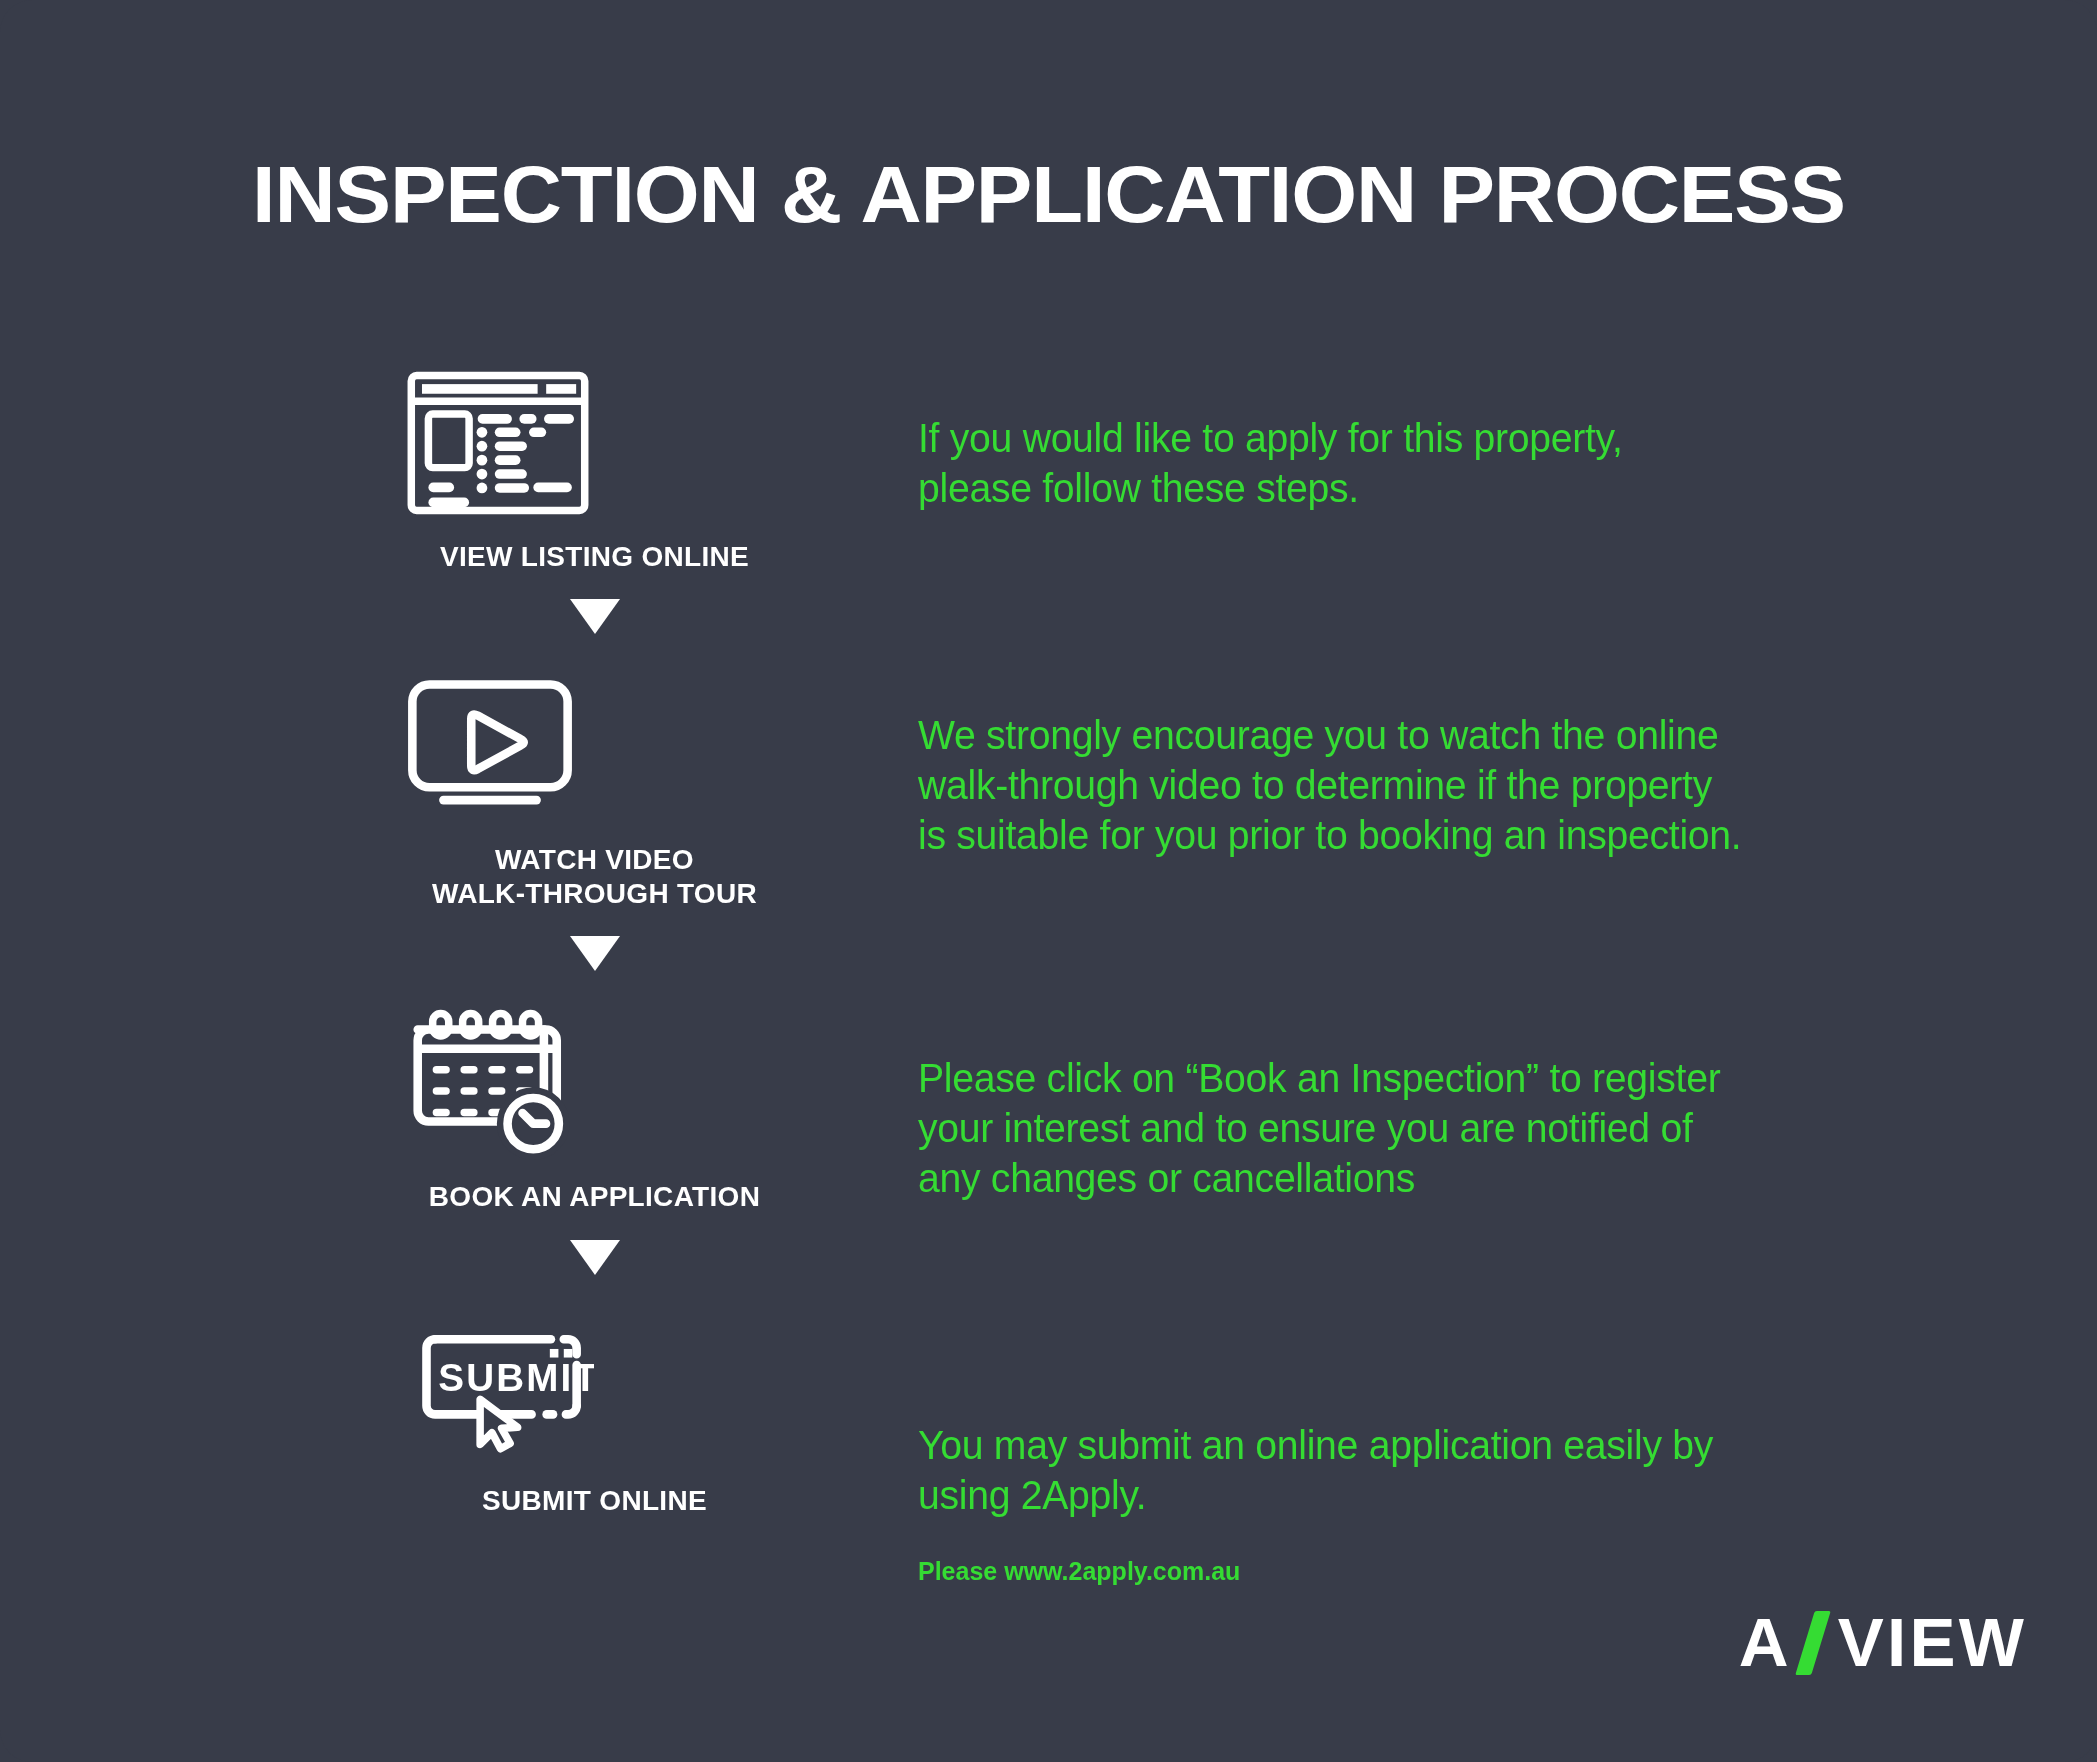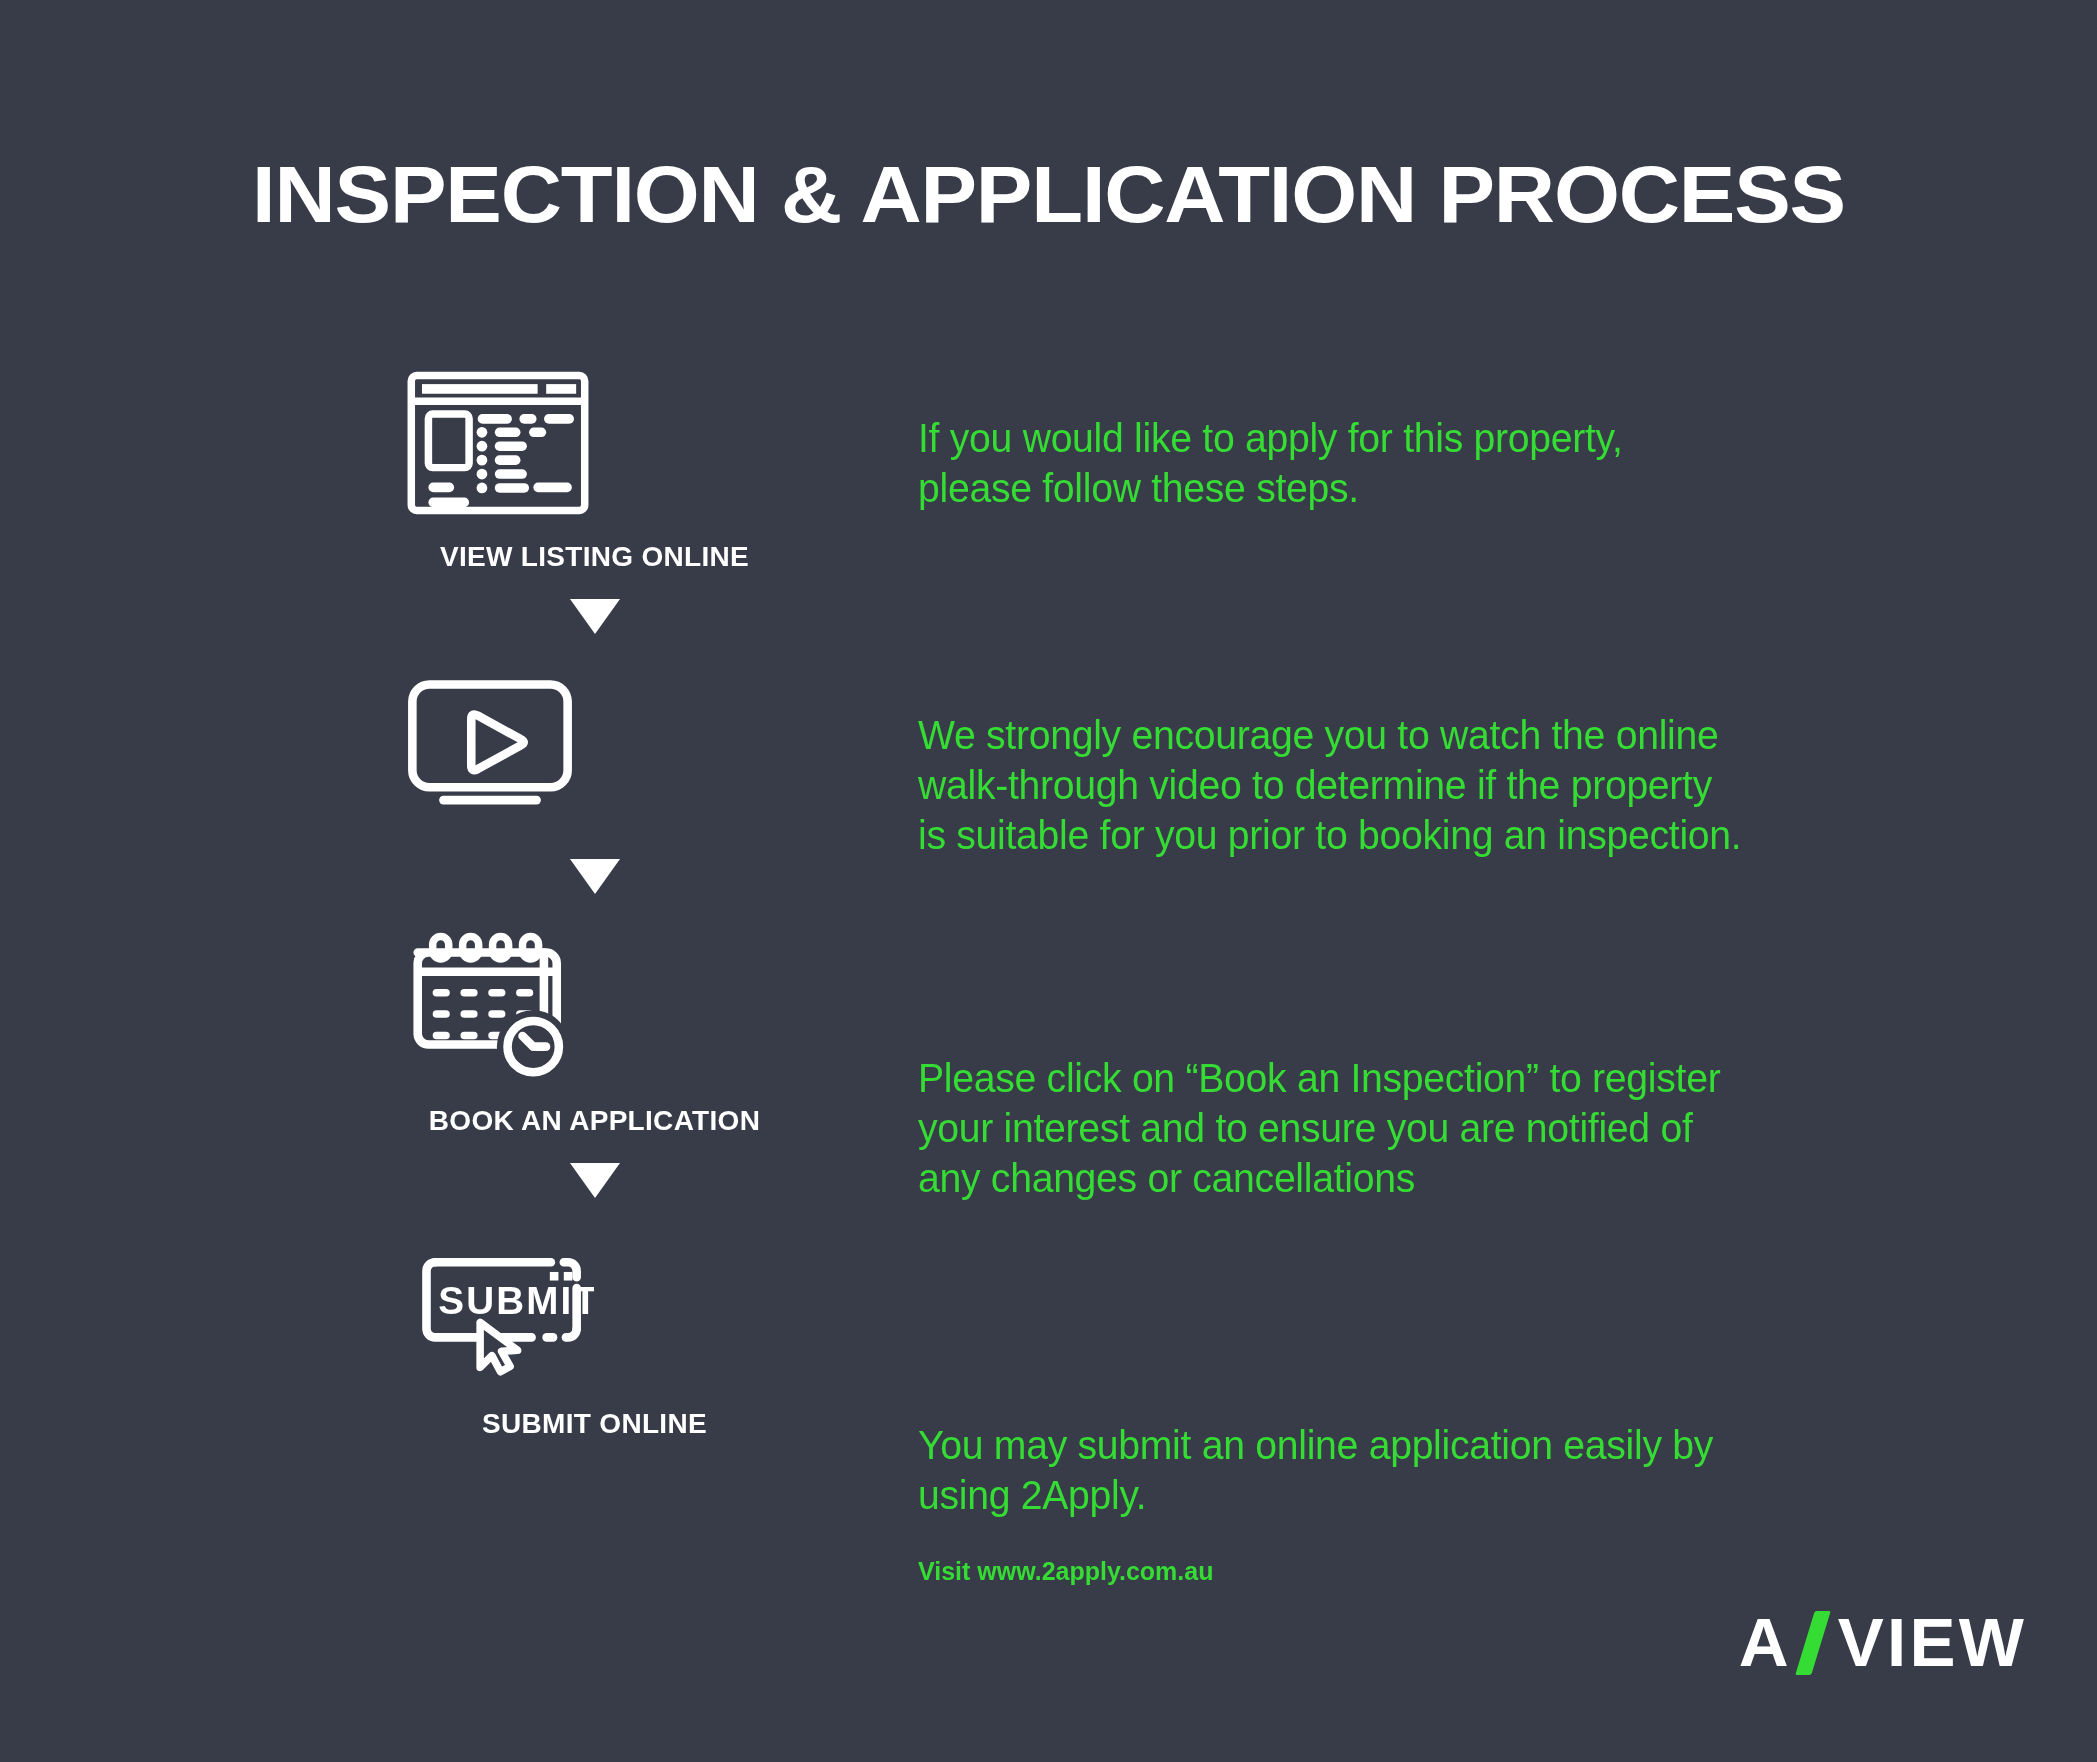--- a/index.html
+++ b/index.html
@@ -180,20 +180,22 @@
     <div class="gap-b"></div>
 
     <div class="step">
       <div class="icon-wrap">
         <svg width="166" height="133" viewBox="0 0 155 124" fill="none">
           <rect x="5" y="5" width="145" height="96" rx="16" stroke="#fff" stroke-width="8"></rect>
           <path d="M60 37 q0-6 6-3 l40 22 q6 3 0 6 l-40 22 q-6 3-6-3 z" stroke="#fff" stroke-width="8" stroke-linejoin="round" fill="none"></path>
           <line x1="34" y1="113" x2="121" y2="113" stroke="#fff" stroke-width="8" stroke-linecap="round"></line>
         </svg>
       </div>
+      <div class="step-label">WATCH VIDEO
+WALK-THROUGH TOUR</div>
     </div>
 
     <div class="gap-a"></div>
     <div class="arrow">
         <div class="arrow-tri"></div>
       </div>
     <div class="gap-b"></div>
 
     <div class="step">
       <div class="icon-wrap">
@@ -258,21 +260,21 @@
 please follow these steps.</div>
   <div class="copy" id="copy-2">We strongly encourage you to watch the online
 walk-through video to determine if the property
 is suitable for you prior to booking an inspection.</div>
   <div class="copy" id="copy-3">Please click on “Book an Inspection” to register
 your interest and to ensure you are notified of
 any changes or cancellations</div>
   <div class="copy" id="copy-4">You may submit an online application easily by
 using 2Apply.</div>
 
-  <div class="visit">Visit www.2apply.com.au</div>
+  <div class="visit">Please www.2apply.com.au</div>
 
   <div class="logo">
     <span class="logo-a">A</span>
     <span class="logo-slash"></span>
     <span class="logo-real">VIEW</span>
   </div>
 
 </div>
 
 

